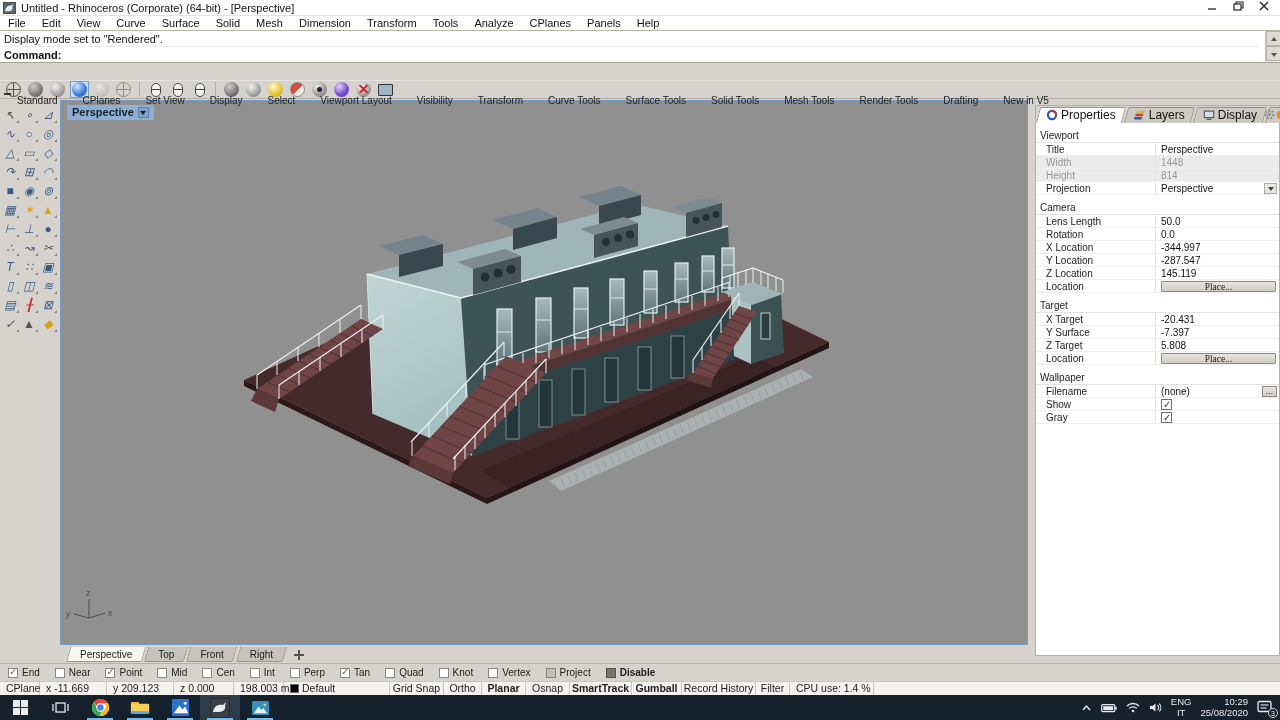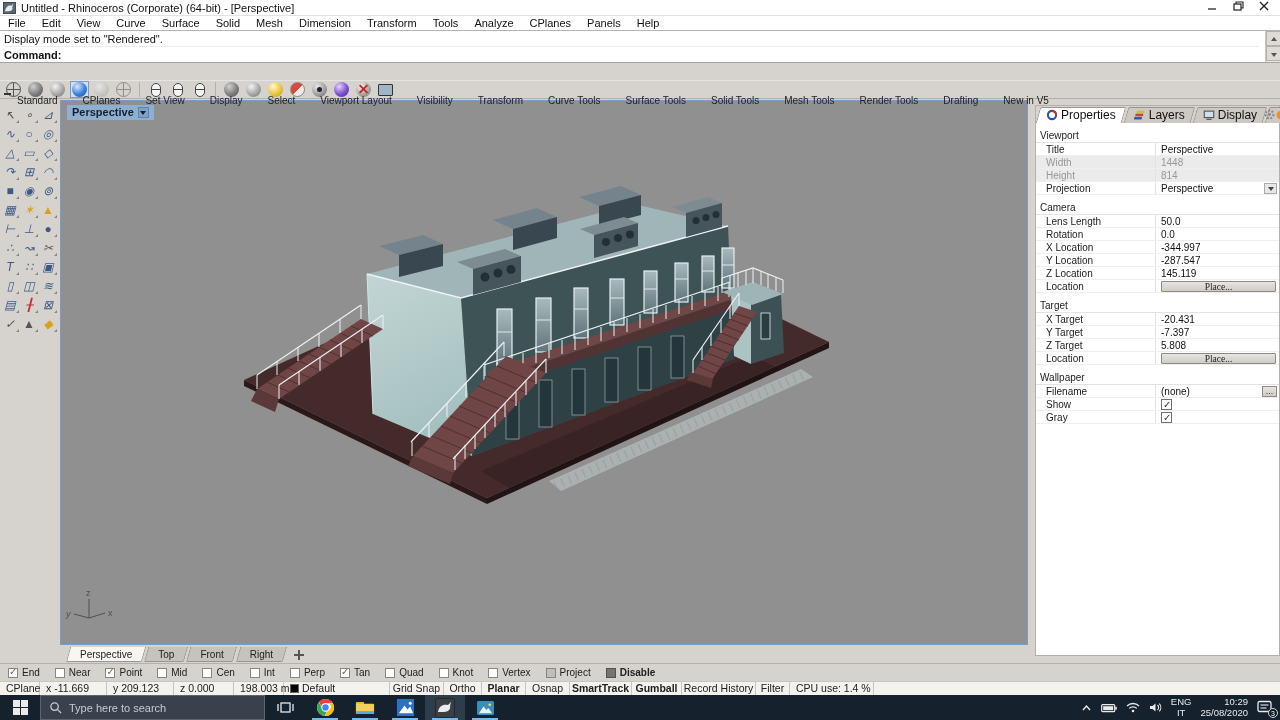--- a/index.html
+++ b/index.html
@@ -577,21 +577,21 @@
               <div class="pbtn">Place...</div>
             </div>
           </div>
 
         <div class="phead">Target</div>
         <div class="prow">
             <div class="plab">X Target</div>
             <div class="pval">-20.431</div>
           </div>
         <div class="prow">
-            <div class="plab">Y Target</div>
+            <div class="plab">Y Surface</div>
             <div class="pval">-7.397</div>
           </div>
         <div class="prow">
             <div class="plab">Z Target</div>
             <div class="pval">5.808</div>
           </div>
         <div class="prow">
             <div class="plab">Location</div>
             <div class="pval">
               <div class="pbtn">Place...</div>
@@ -696,27 +696,20 @@
   </div>
 
   <div class="taskbar">
     <div class="tstart">
       <svg width="15" height="15" viewBox="0 0 15 15">
         <rect x="0" y="0" width="7" height="7" fill="#e8eaec"></rect>
           <rect x="8" y="0" width="7" height="7" fill="#e8eaec"></rect>
         <rect x="0" y="8" width="7" height="7" fill="#e8eaec"></rect>
           <rect x="8" y="8" width="7" height="7" fill="#e8eaec"></rect>
       </svg>
-    </div>
-    <div class="tsearch">
-      <svg width="13" height="13" viewBox="0 0 14 14">
-          <circle cx="6" cy="6" r="4" fill="none" stroke="#c6cbd0" stroke-width="1.4"></circle>
-          <line x1="9" y1="9" x2="13" y2="13" stroke="#c6cbd0" stroke-width="1.4"></line>
-        </svg>
-      <span>Type here to search</span>
     </div>
     <div class="tslot">
       <svg width="17" height="15" viewBox="0 0 17 15">
           <rect x="4" y="3" width="9" height="9" fill="none" stroke="#e8eaec" stroke-width="1.3"></rect>
           <line x1="1" y1="4" x2="1" y2="11" stroke="#e8eaec" stroke-width="1.3"></line>
           <line x1="16" y1="4" x2="16" y2="11" stroke="#e8eaec" stroke-width="1.3"></line>
         </svg>
     </div>
     <div class="tslot open">
       <svg width="19" height="19" viewBox="0 0 20 20">

